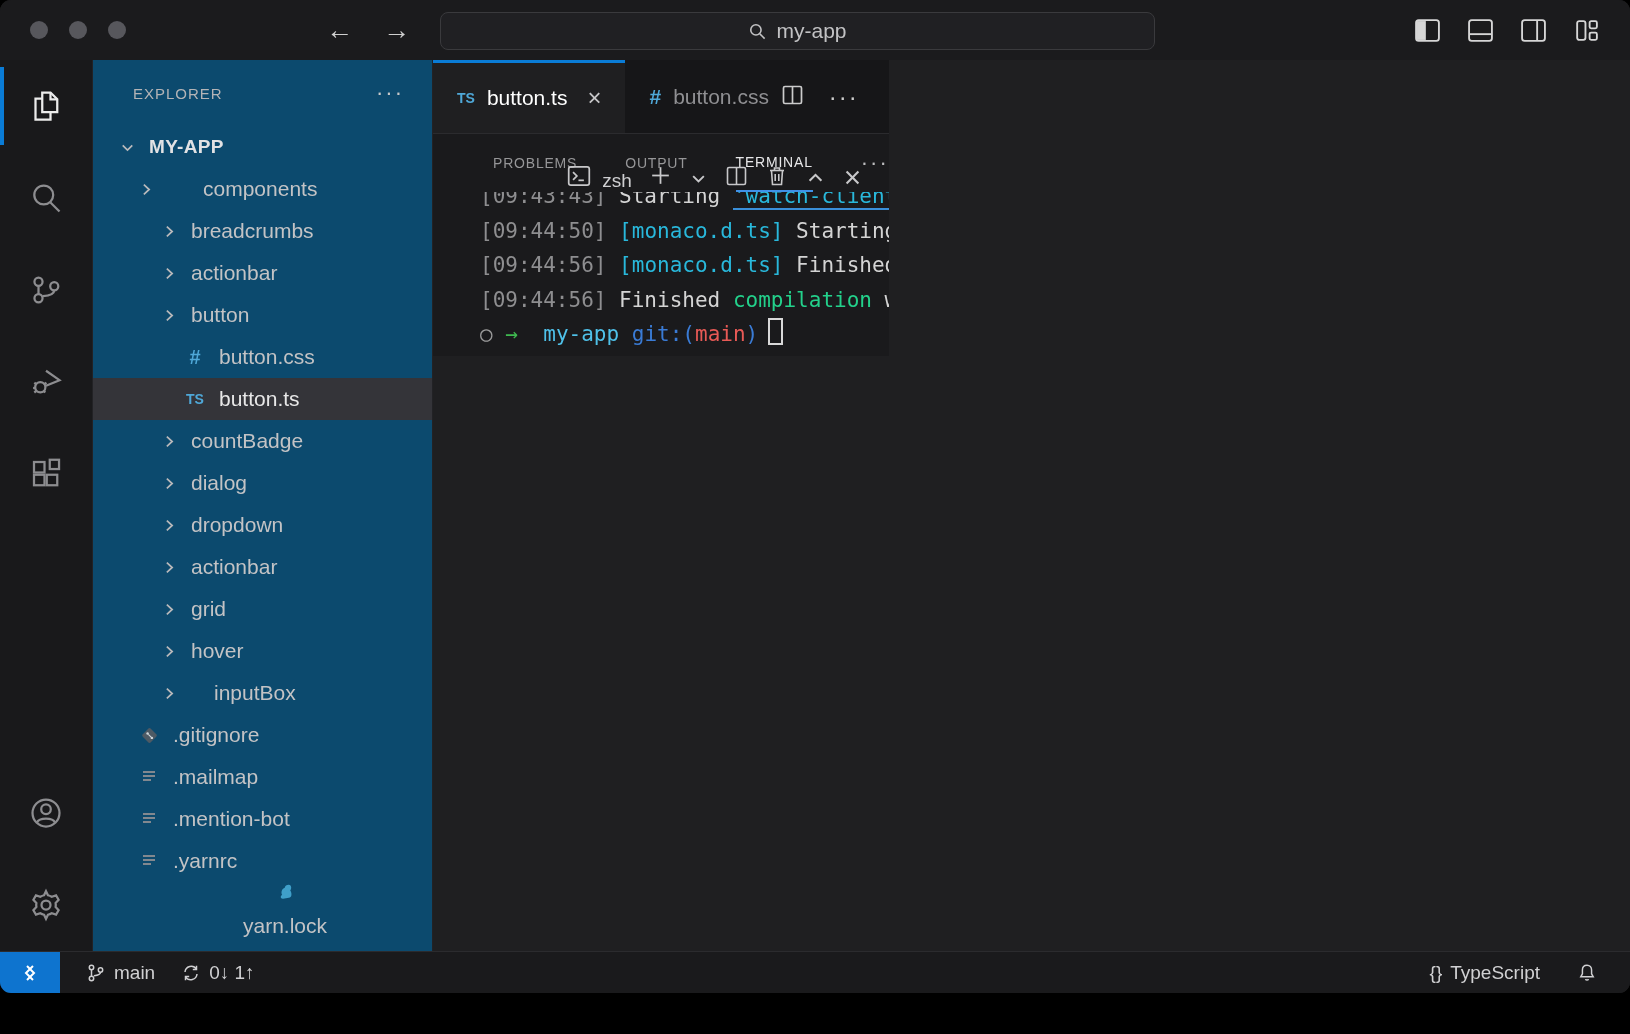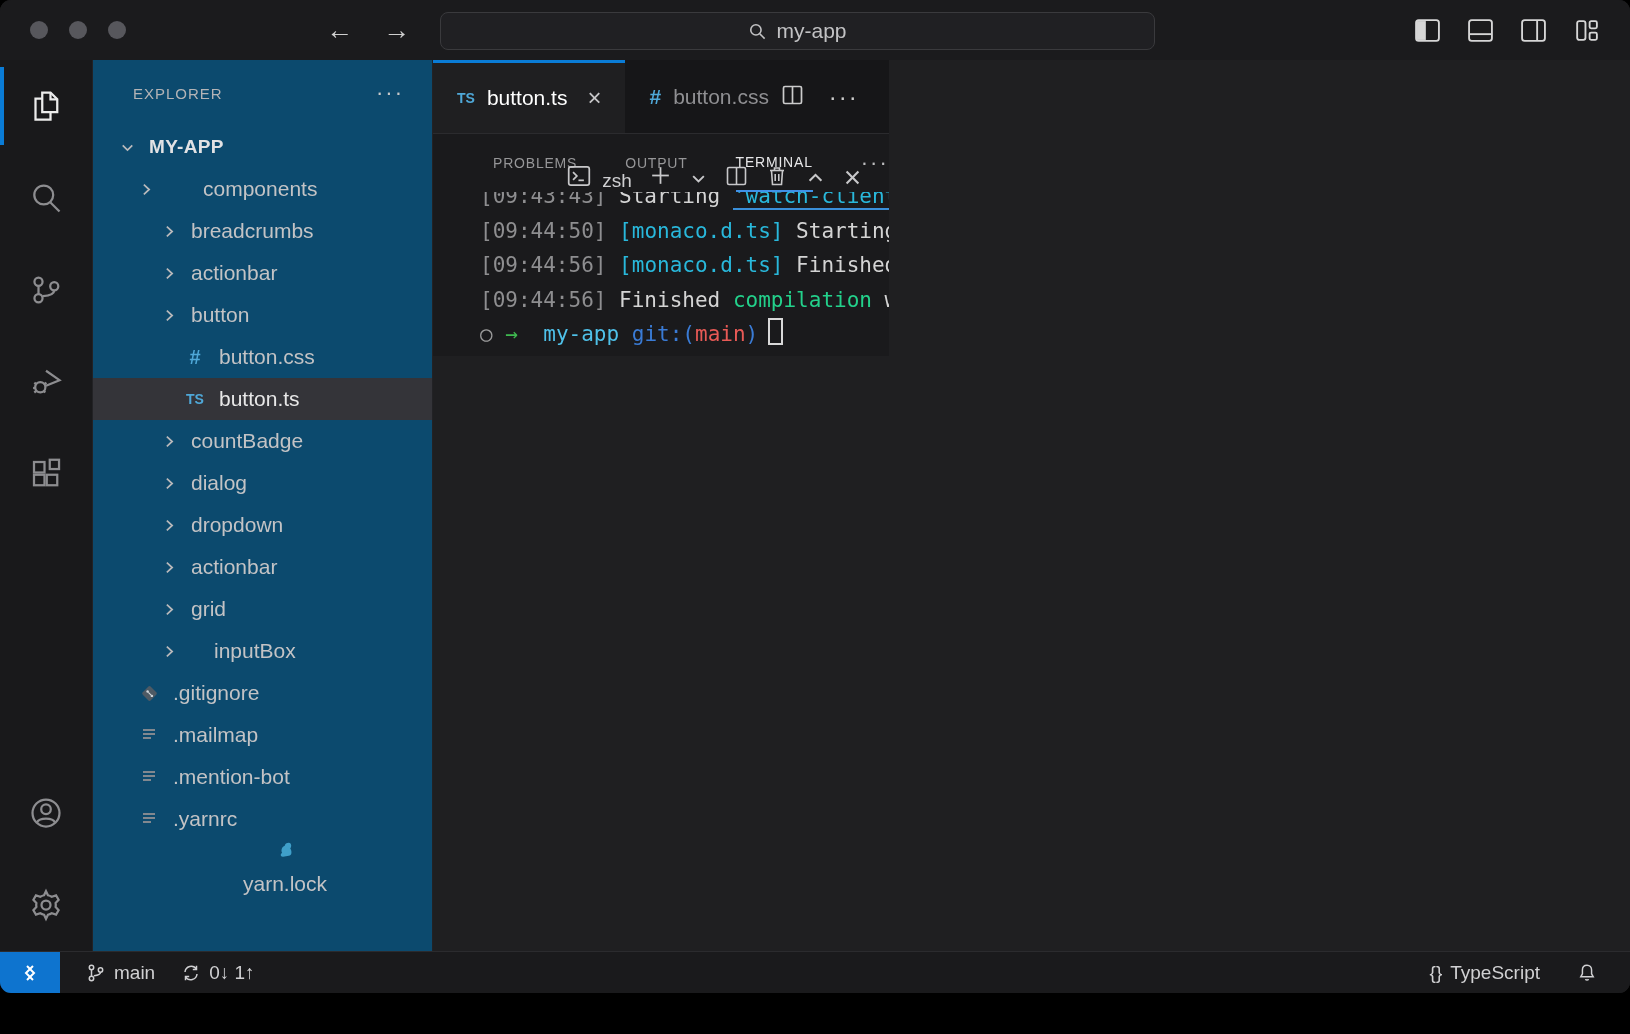--- a/index.html
+++ b/index.html
@@ -274,20 +274,28 @@
             <span>actionbar</span>
           </div>
           <div class="tree-row" style="padding-left: 68px;">
             <span class="chev">
               <svg width="17" height="17" viewBox="0 0 16 16" fill="none" stroke="currentColor" stroke-width="1.6">
                 <path d="M5.5 3.5 L10.5 8 L5.5 12.5"></path>
               </svg>
             </span>
             <span>grid</span>
           </div>
+          <div class="tree-row" style="padding-left: 68px;">
+            <span class="chev">
+              <svg width="17" height="17" viewBox="0 0 16 16" fill="none" stroke="currentColor" stroke-width="1.6">
+                <path d="M5.5 3.5 L10.5 8 L5.5 12.5"></path>
+              </svg>
+            </span>
+            <span>hover</span>
+          </div>
           <div class="tree-row" style="padding-left: 68px; gap: 36px;">
             <span class="chev">
               <svg width="17" height="17" viewBox="0 0 16 16" fill="none" stroke="currentColor" stroke-width="1.6">
                 <path d="M5.5 3.5 L10.5 8 L5.5 12.5"></path>
               </svg>
             </span>
             <span>inputBox</span>
           </div>
           <div class="tree-row" style="padding-left: 45px;">
             <span class="fi">

